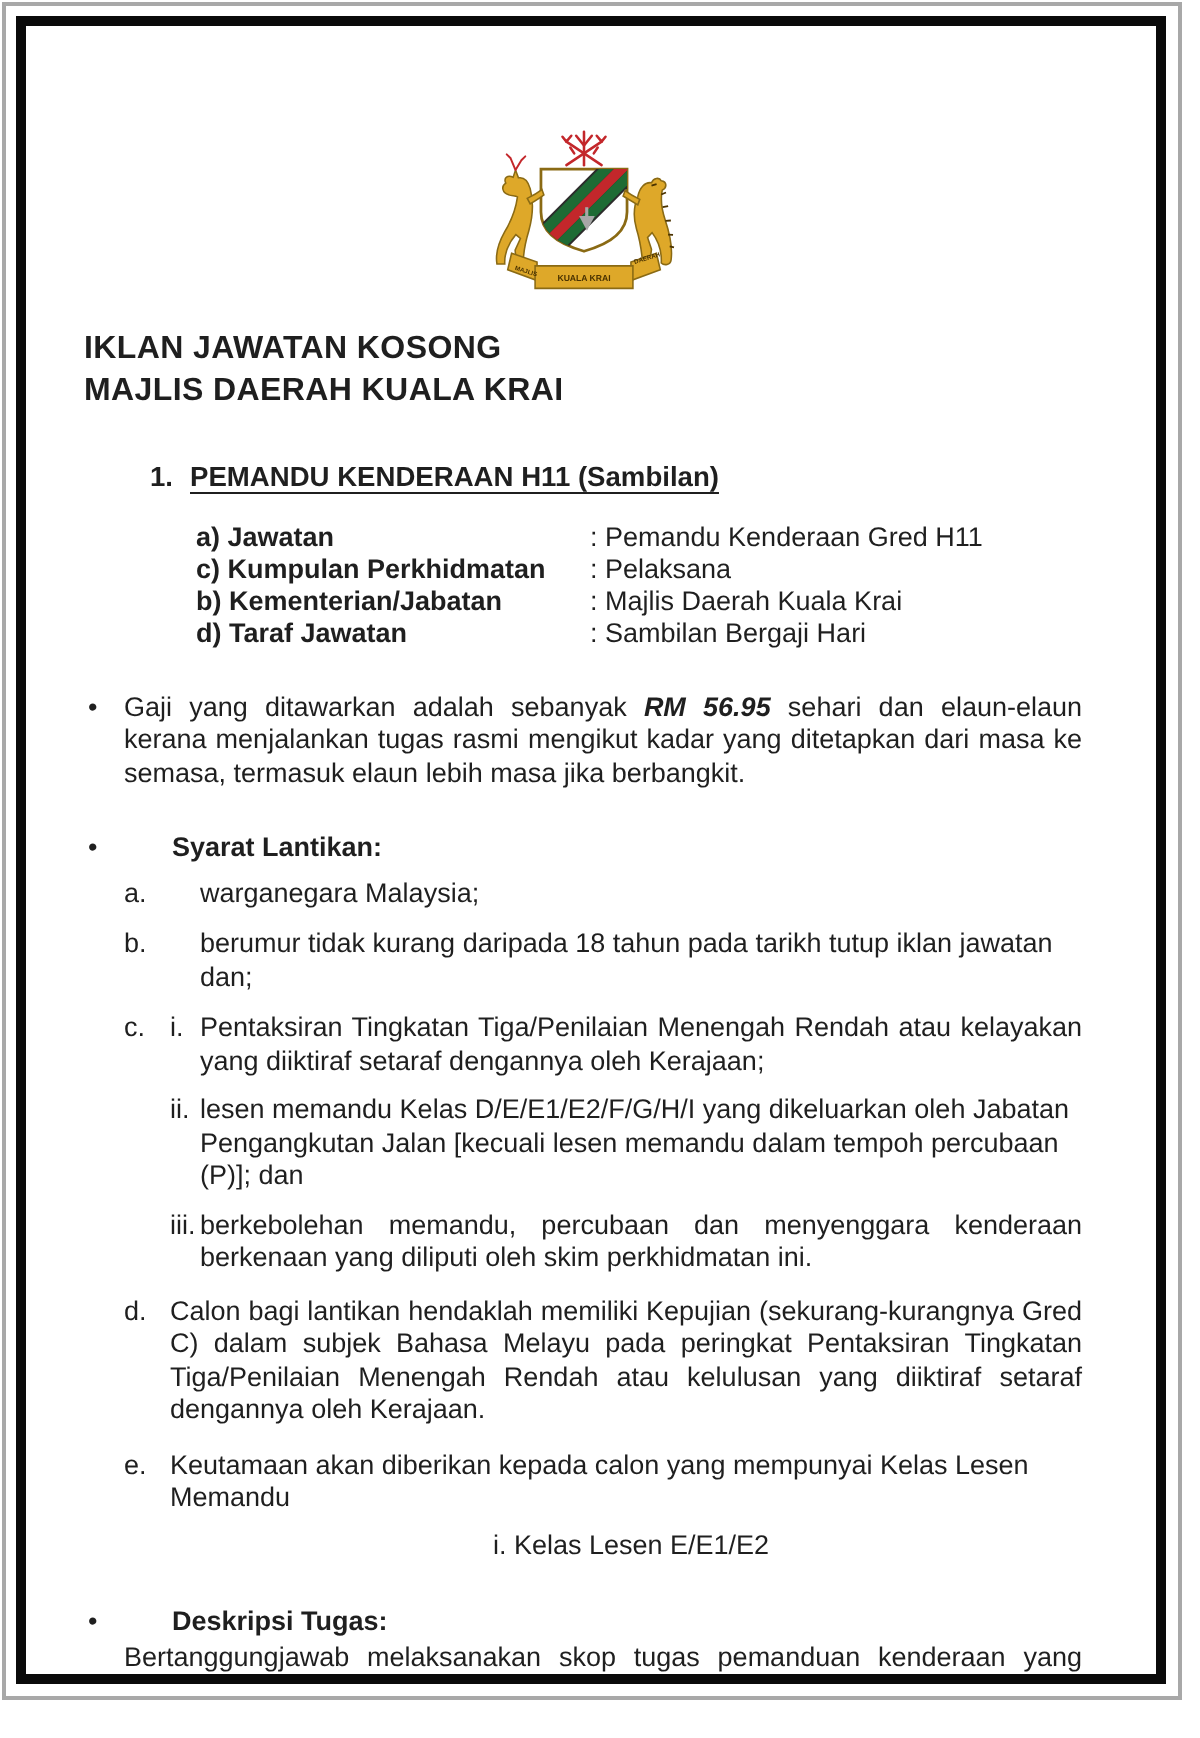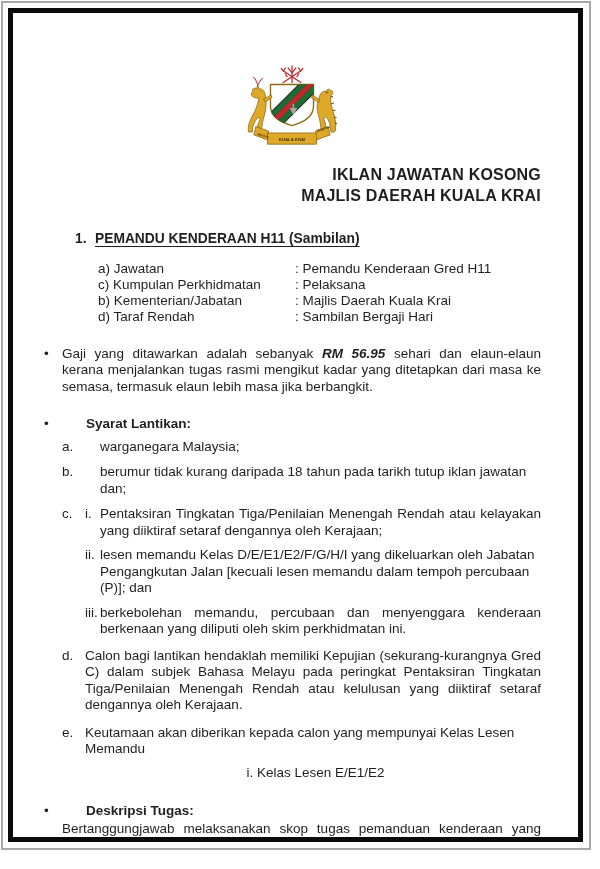--- a/index.html
+++ b/index.html
@@ -16,27 +16,27 @@
   html,body{background:#ffffff;}
   body{
     width:600px;height:869px;position:relative;
     font-family:"Liberation Sans","DejaVu Sans",sans-serif;
     color:var(--ink);font-size:13.5px;line-height:16.5px;
   }
   .gray-frame{position:absolute;left:1px;top:1px;width:590px;height:849px;border:2px solid var(--outer-gray);}
   .black-frame{position:absolute;left:8px;top:8px;width:575px;height:834px;border:5px solid var(--frame);background:#fff;overflow:hidden;}
   .content{padding:0 37px 0 29px;}
   .crest-wrap{margin:50px auto 0;width:128px;height:90px;}
-  .doc-title{text-align:right;margin-top:11px;font-size:16px;line-height:21px;font-weight:bold;letter-spacing:0.2px;}
+  .doc-title{text-align:left;margin-top:11px;font-size:16px;line-height:21px;font-weight:bold;letter-spacing:0.2px;}
   .section-head{margin-top:25px;margin-left:33px;display:flex;font-weight:bold;font-size:13.8px;}
   .section-head .num{width:20px;}
   .section-head .headtext{text-decoration:underline;text-underline-offset:2.5px;}
   .details{margin-top:13px;margin-left:56px;}
   .detail-row{display:flex;line-height:16px;}
-  .detail-row .lbl{width:197px;}
+  .detail-row .lbl{width:197px;font-weight:bold;}
   .p-row{display:flex;margin-top:21px;}
   .p-row .bullet{width:20px;padding-left:2px;}
   .p-row .ptext{flex:1;}
   .just{text-align:justify;}
   .bold{font-weight:bold;margin-left:24px;}
   .bolditalic{font-weight:bold;font-style:italic;}
   .s-row{display:flex;margin-top:9px;}
   .s-letter-wide{width:38px;flex:none;}
   .s-letter{width:23px;flex:none;}
   .s-roman{width:15px;flex:none;}
@@ -123,21 +123,21 @@
       </div>
       <div class="detail-row">
         <span class="lbl">c) Kumpulan Perkhidmatan</span>
         <span class="val">: Pelaksana</span>
       </div>
       <div class="detail-row">
         <span class="lbl">b) Kementerian/Jabatan</span>
         <span class="val">: Majlis Daerah Kuala Krai</span>
       </div>
       <div class="detail-row">
-        <span class="lbl">d) Taraf Rendah</span>
+        <span class="lbl">d) Taraf Jawatan</span>
         <span class="val">: Sambilan Bergaji Hari</span>
       </div>
     </div>
 
     <div class="p-row">
       <span class="bullet">•</span>
       <div class="ptext just"><span>Gaji  yang ditawarkan adalah sebanyak </span><span class="bolditalic">RM 56.95</span><span> sehari dan elaun-elaun kerana menjalankan   tugas rasmi mengikut kadar yang ditetapkan dari masa ke semasa, termasuk elaun lebih masa jika berbangkit.</span></div>
     </div>
 
     <div class="p-row">

